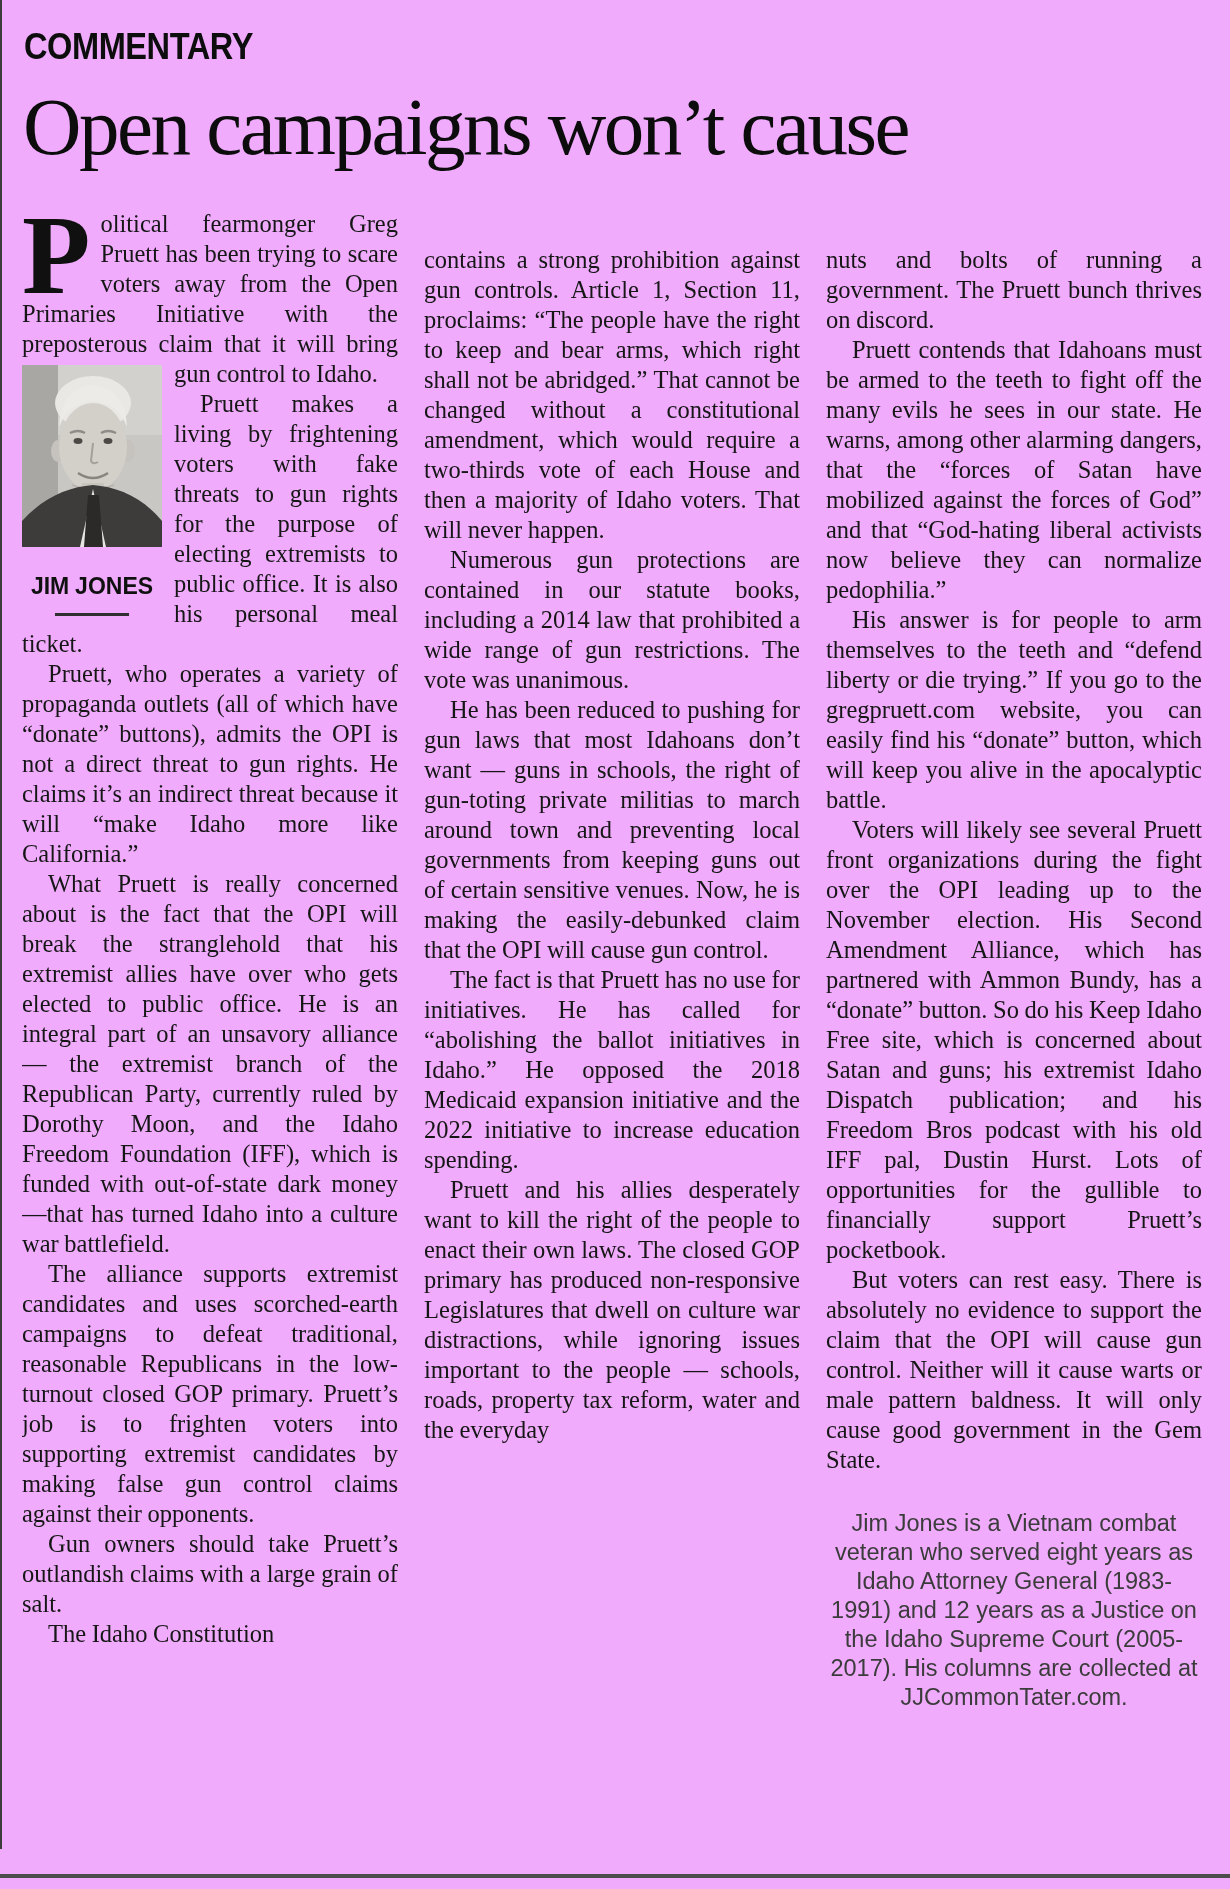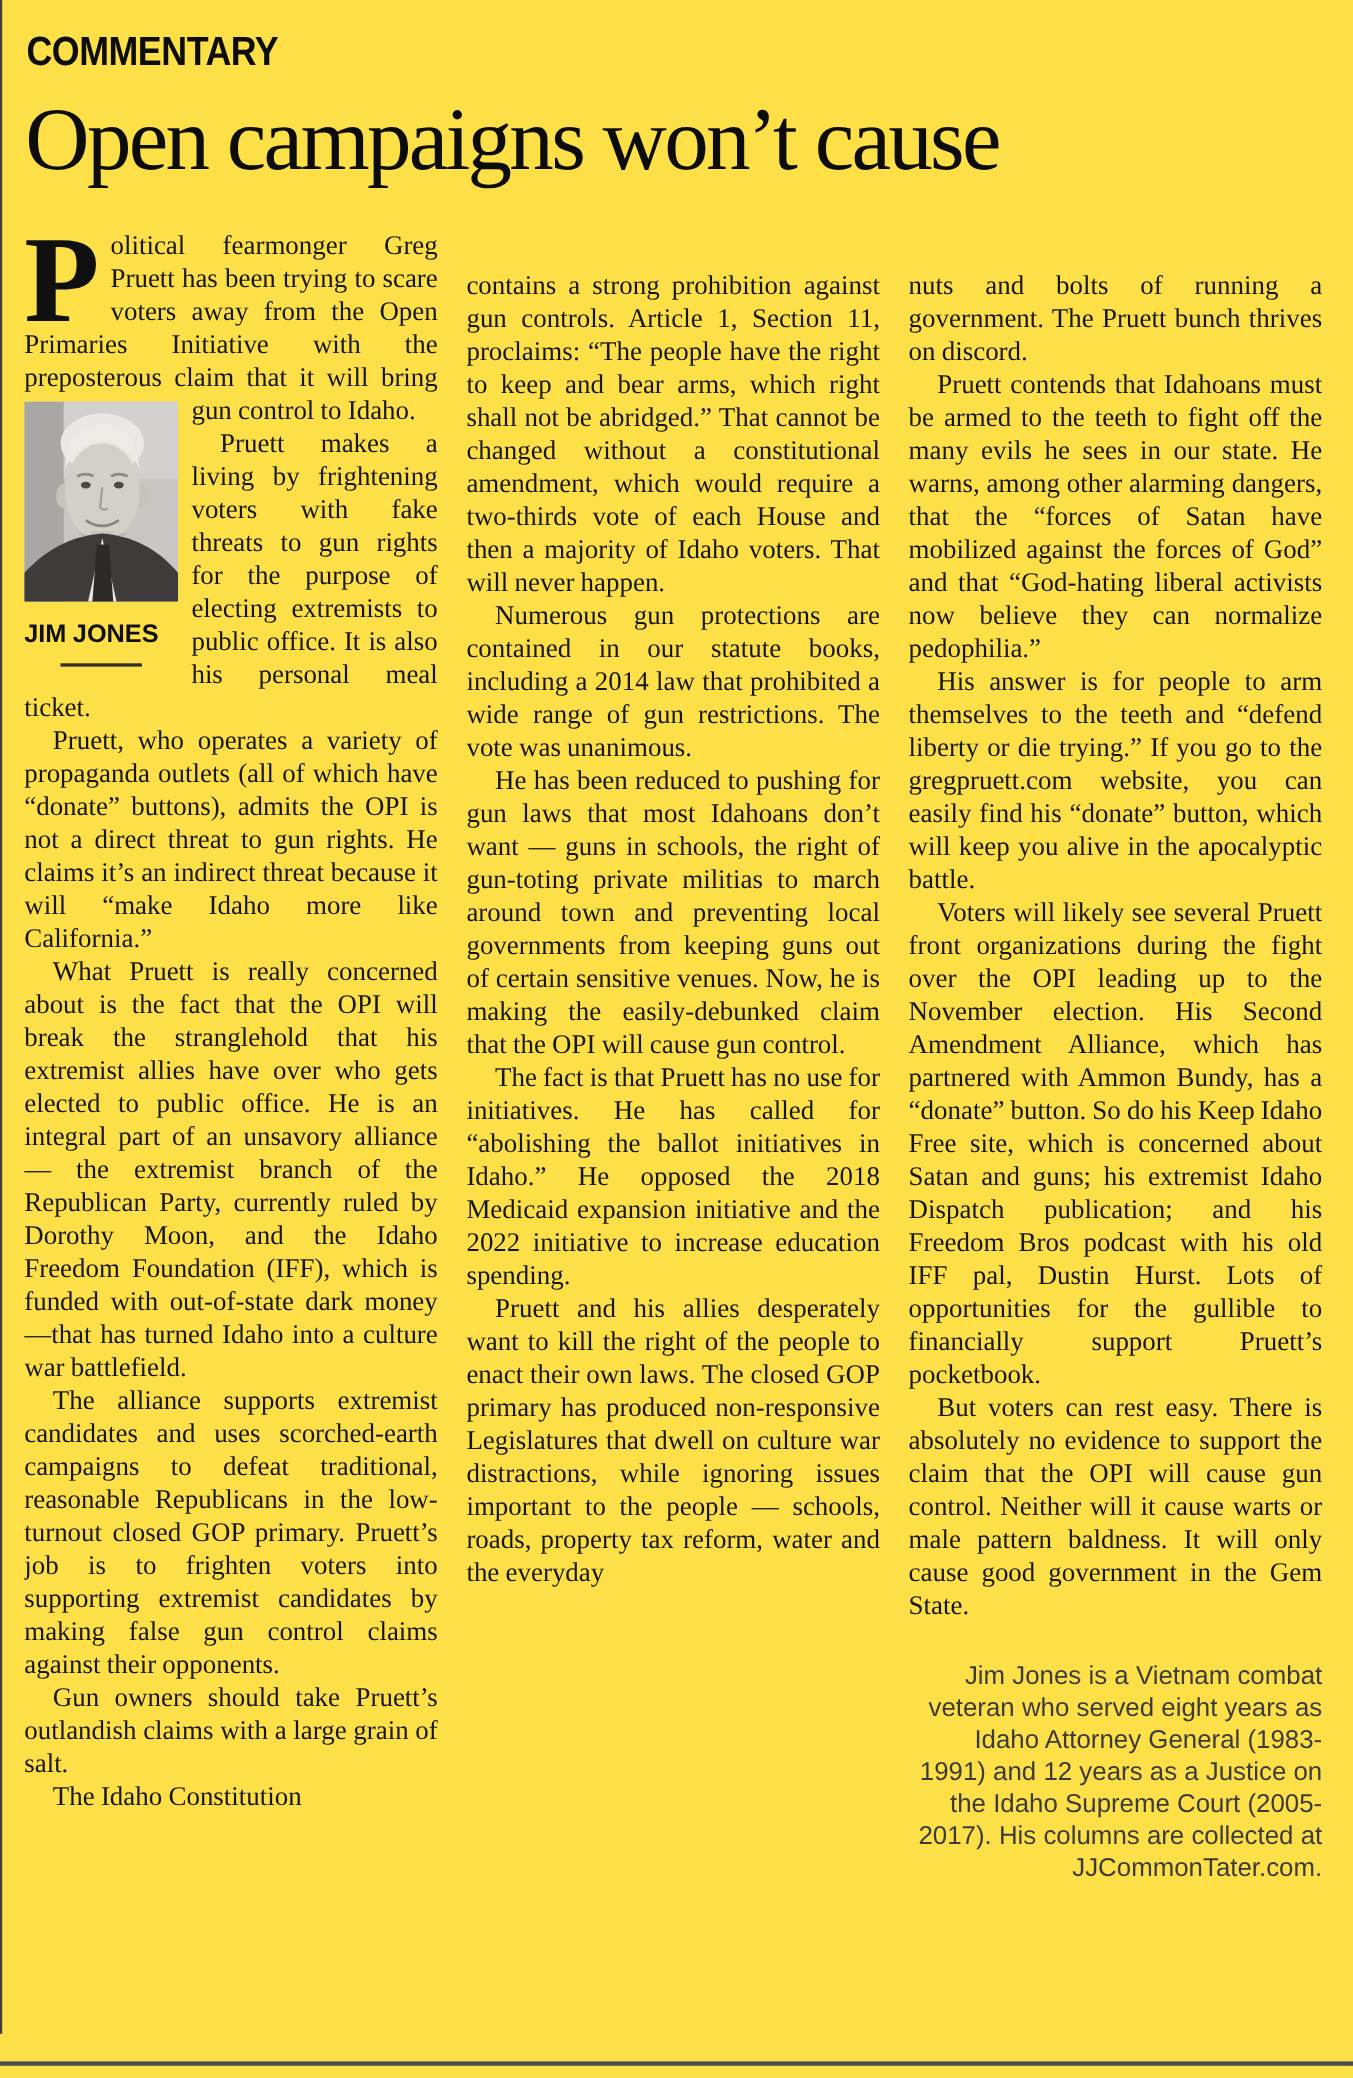--- a/index.html
+++ b/index.html
@@ -1,19 +1,19 @@
 <!DOCTYPE html>
 <html lang="en"><head>
 <meta charset="utf-8">
 <style>
   html,body{margin:0;padding:0;background:#e8e8e8;}
   .sheet{
     position:relative;
     width:1230px;height:1889px;
-    background:#fde047;
+    background:#f0abfc;
     overflow:hidden;
     font-family:"Liberation Serif", serif;
     color:#161616;
     box-sizing:border-box;
   }
   .left-rule{position:absolute;left:0;top:0;width:2px;height:1849px;background:#3d3d3d;}
   .bottom-rule{position:absolute;left:0;top:1874px;width:1230px;height:4px;background:#4c4c4c;}
   .content{padding:26px 28px 0 22px;}
   .kicker{
     display:inline-block;
@@ -61,35 +61,35 @@
     margin:6px 12px 6px 0;
     display:block;
   }
   .portrait{display:block;width:140px;height:182px;}
   .photo-caption{
     display:block;
     font-family:"Liberation Sans", sans-serif;
     font-weight:800;
     font-size:23px;
     letter-spacing:0px;
-    text-align:left;
+    text-align:center;
     color:#101010;
-    margin-top:14px;
+    margin-top:24px;
   }
   .caption-rule{
     display:block;
     width:74px;height:3px;background:#2f2f2f;
     margin:12px auto 2px auto;
   }
   .bio{
     font-family:"Liberation Sans", sans-serif;
     font-size:23.5px;line-height:29px;
     color:#3b3b3b;
     margin-top:34px;
-    text-align:right;
+    text-align:center;
   }
 </style>
 </head>
 <body>
 
 <div class="sheet">
   <div class="left-rule"></div>
 
   <div class="content">
     <div class="kicker">COMMENTARY</div>

